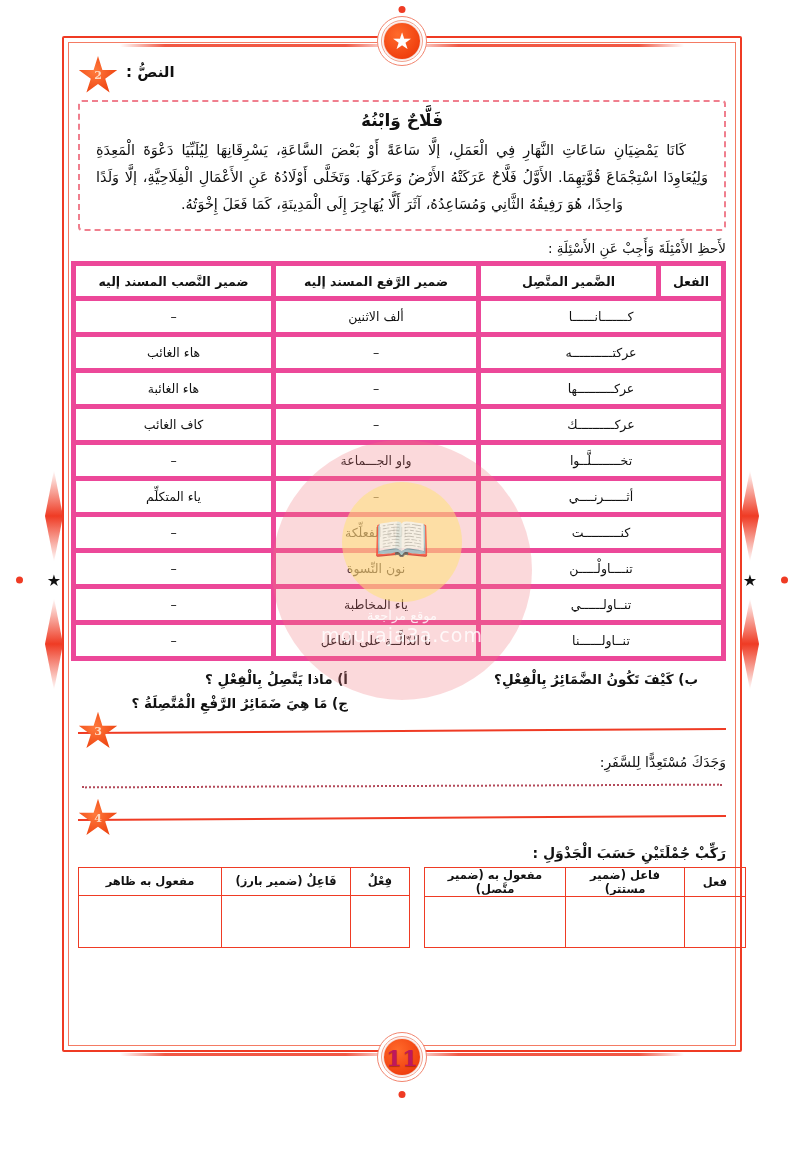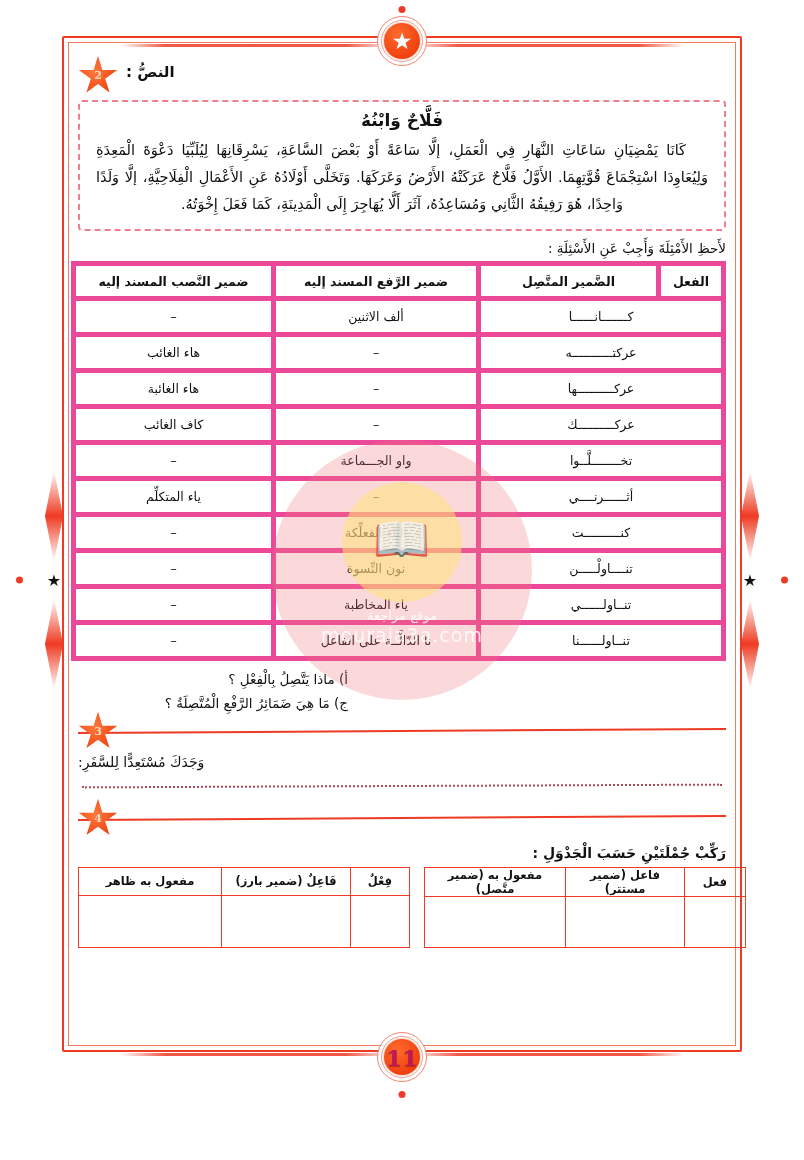--- a/index.html
+++ b/index.html
@@ -274,40 +274,41 @@
   .q-lines {
     margin-top: 7px;
     font-size: 13.5px;
     line-height: 1.75;
   }
   .q-row {
     display: flex;
     flex-direction: row-reverse;
     justify-content: flex-start;
     gap: 60px;
+    font-weight: bold;
   }
   .q-row .q-a { width: 270px; text-align: right; }
   .q-row .q-b { width: 290px; text-align: right; }
 
   
   .sect-divider {
     position: relative;
     height: 2px;
     background: #ef3b24;
     margin: 14px 0 0 0;
     transform: rotate(-0.35deg);
   }
 
   .ex3-body {
     font-size: 14px;
     line-height: 1.9;
     margin-top: 2px;
   }
   .ex3-sentence {
-    text-align: left;
+    text-align: right;
     font-size: 14px;
     margin-top: 2px;
   }
   .dotted-line {
     margin: 14px 4px 0 4px;
     border-bottom: 2px dotted #b34a5a;
     height: 1px;
     transform: rotate(-0.25deg);
   }
 
@@ -524,20 +525,21 @@
             <td class="col-fel verb-cell" colspan="2" style="width: auto;">تنــاولــــــنا</td>
             <td class="col-rafa">نا الدّالَّــة على الفاعل</td>
             <td class="col-nasb">–</td>
           </tr>
         </tbody>
     </table>
 
     <div class="q-lines">
       <div class="q-row">
         <div class="q-a">أ) ماذا يَتَّصِلُ بِالْفِعْلِ ؟</div>
+        <div class="q-b">ب) كَيْفَ تَكُونُ الضَّمَائِرُ بِالْفِعْلِ؟</div>
       </div>
       <div class="q-row">
         <div class="q-a">ج) مَا هِيَ ضَمَائِرُ الرَّفْعِ الْمُتَّصِلَةُ ؟</div>
       </div>
     </div>
 
     <div class="sect-divider"></div>
     <div class="row-head" style="margin-top:-20px; justify-content:flex-start;">
       <div class="ex-star">
         <div class="star-shape"></div>

